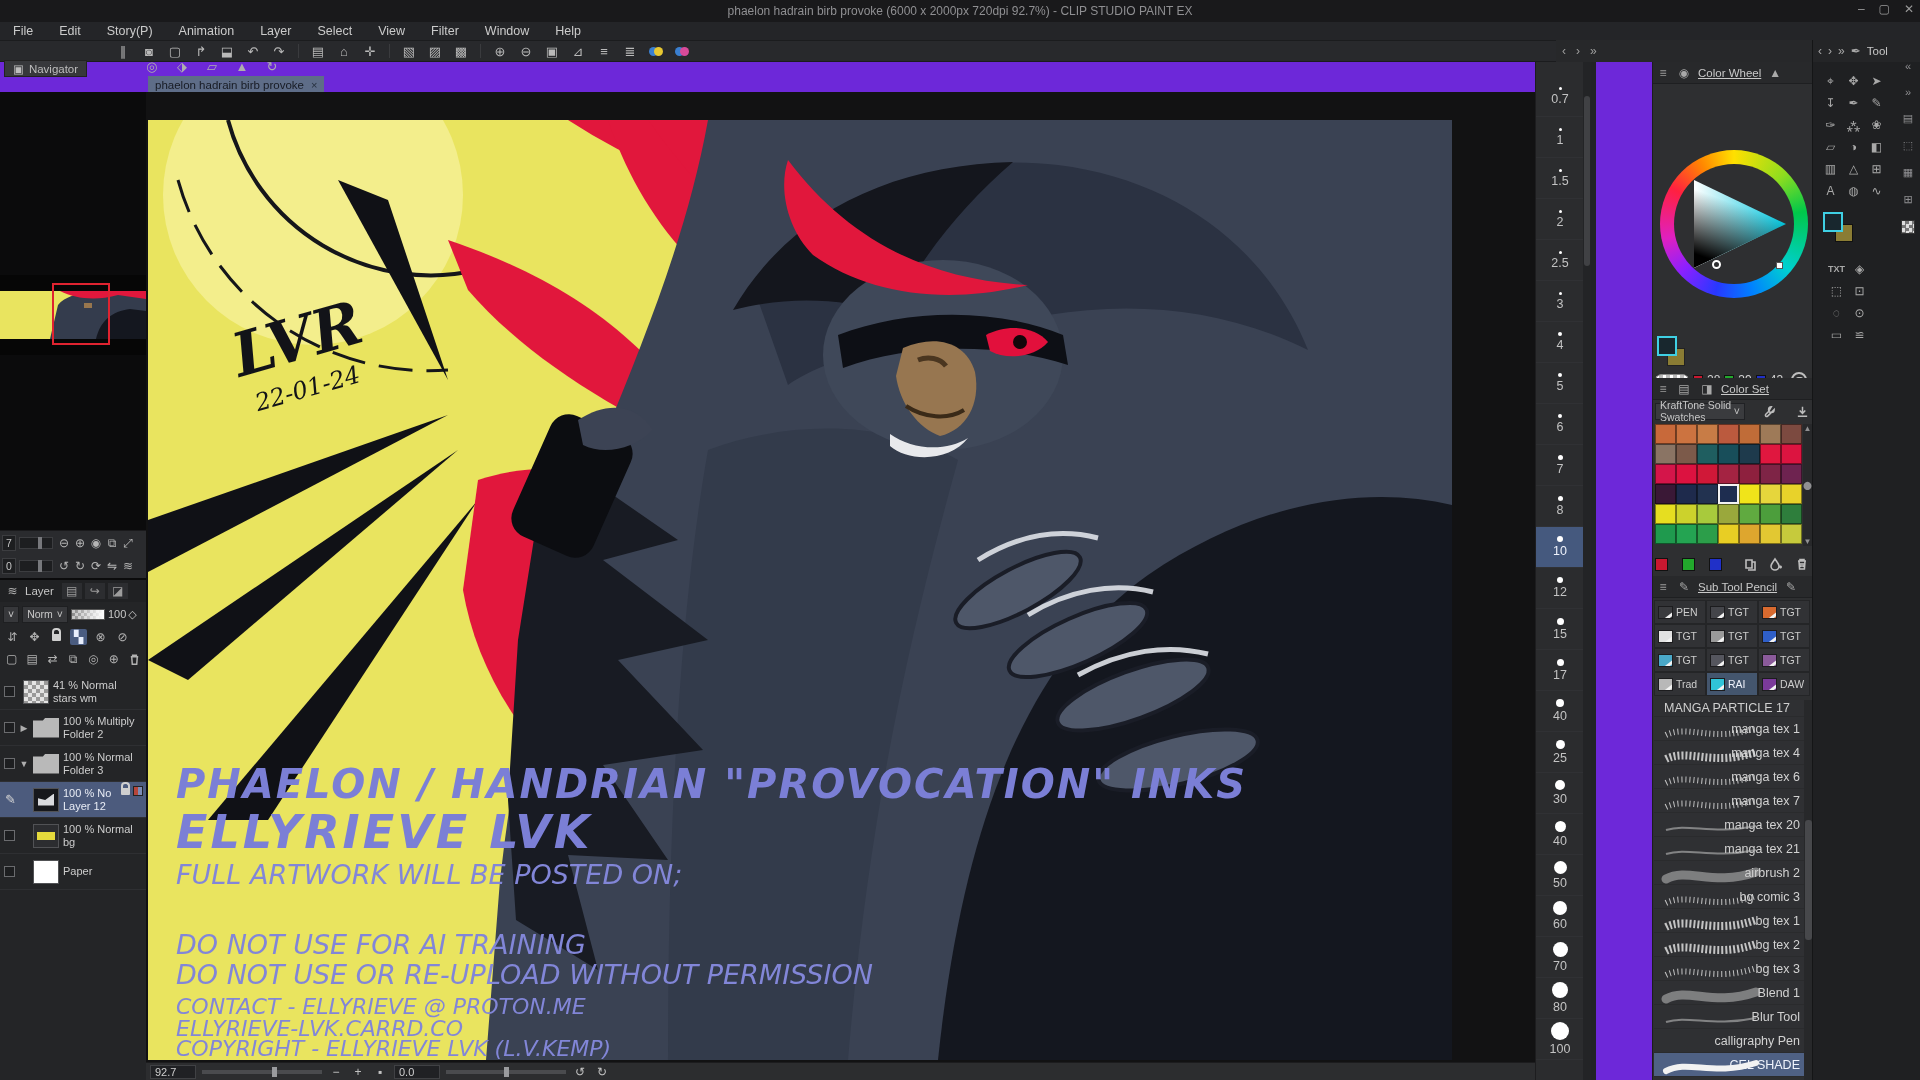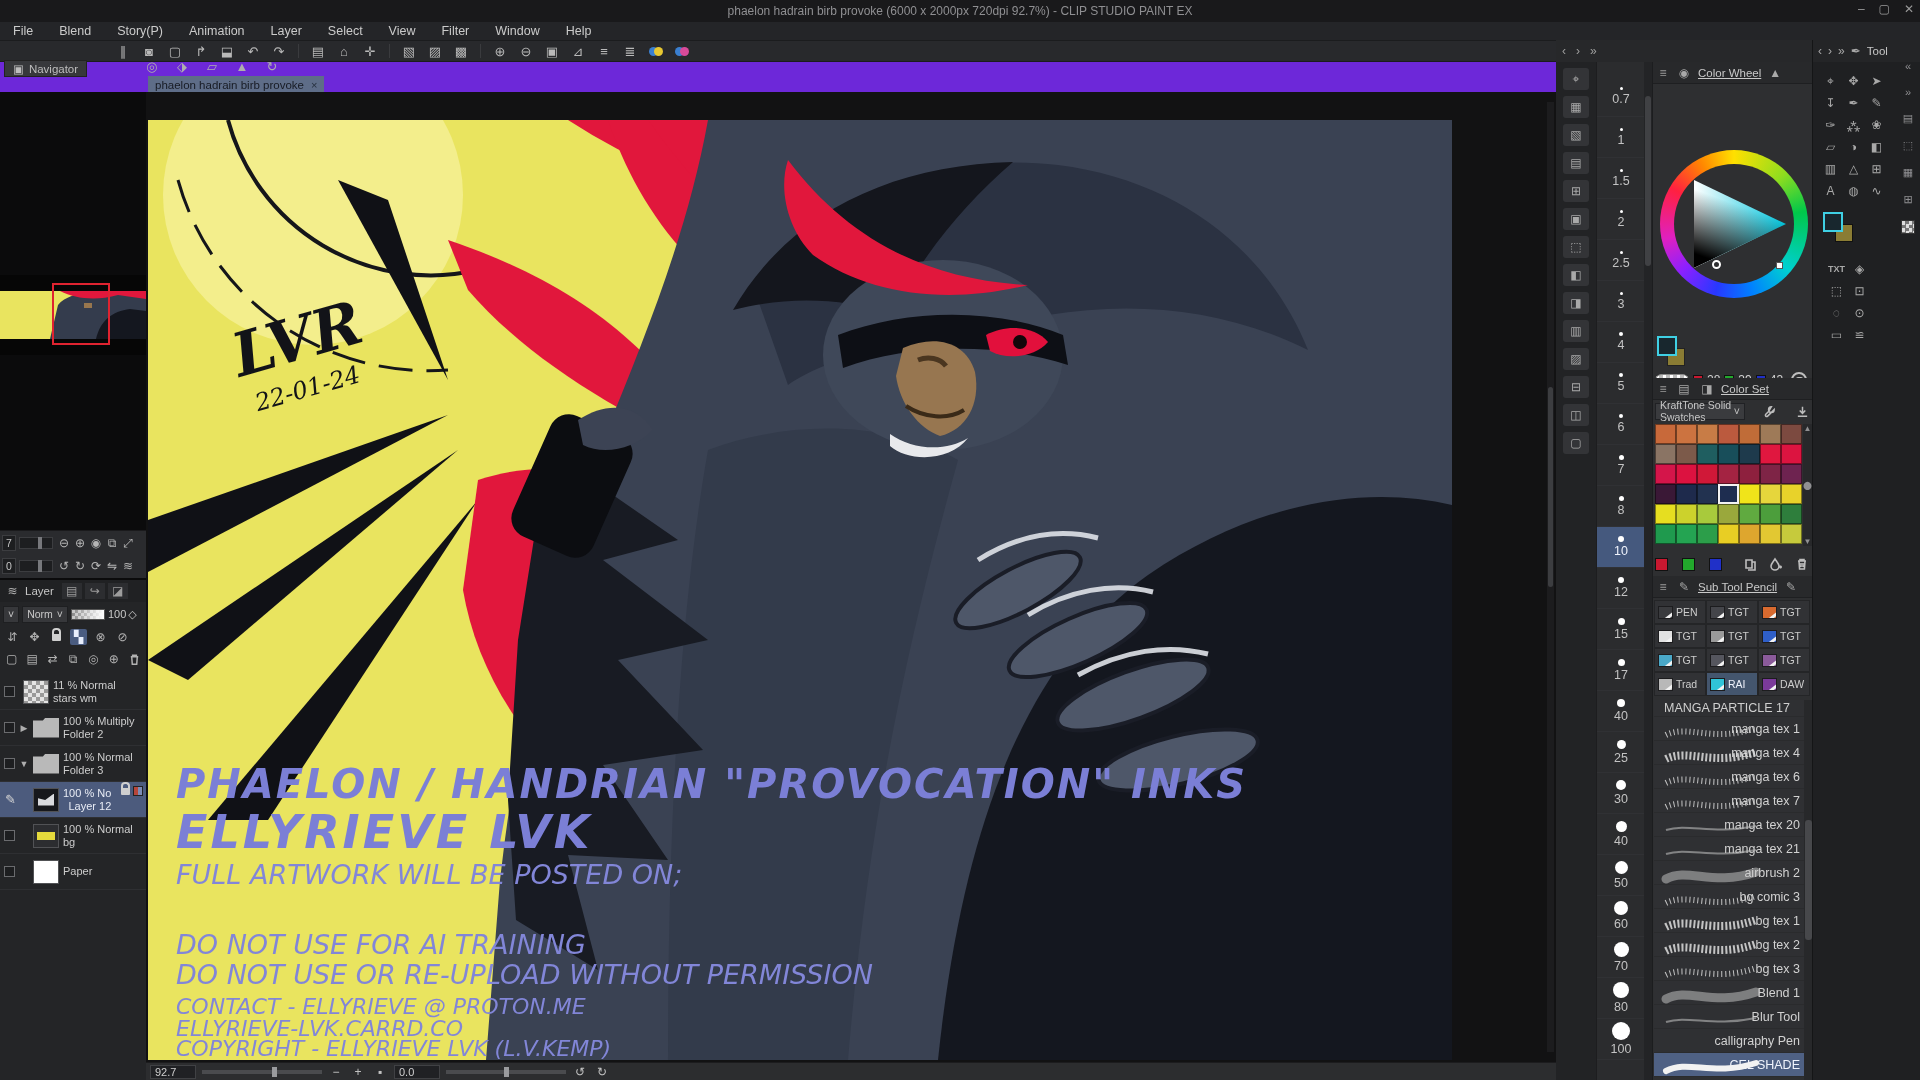--- a/index.html
+++ b/index.html
@@ -71,21 +71,21 @@
   .lr-pen { width:17px; color:#d5d5d5; font-size:13px; text-align:center; flex:none; }
   .lr-exp { width:10px; color:#aeaeae; font-size:9px; flex:none; text-align:center; }
   .lr-thumb { width:26px; height:24px; flex:none; margin:0 4px; border:1px solid #515255; background:#fff; position:relative; }
   .lr-thumb.checker { background:repeating-conic-gradient(#9a9a9a 0 25%, #e4e4e4 0 50%); background-size:8px 8px; }
   .lr-thumb.yellow { background:#2c2d30; } .lr-thumb.yellow::after { content:""; position:absolute; inset:7px 3px; background:#e5da3c; }
   .lr-thumb.image { background:#17181c; } .lr-thumb.image::after { content:""; position:absolute; inset:5px 4px; background:#d9dade; clip-path:polygon(0 100%,0 40%,45% 55%,100% 0,100% 100%); }
   .lr-thumb.paper { background:#fff; }
   .lr-folder { width:26px; height:20px; flex:none; margin:0 4px; position:relative; background:#b9b9b9;
                clip-path:polygon(0 15%, 38% 15%, 48% 0, 100% 0, 100% 100%, 0 100%); }
   .lr-txt { display:flex; flex-direction:column; line-height:13px; color:#cdcdcd; font-size:11px; min-width:0; }
-  .layer-row.sel .lr-txt { color:#e8ecf5;text-align:right; }
+  .layer-row.sel .lr-txt { color:#e8ecf5; }
   .lr-line1 { white-space:nowrap; }
   .lr-badges { position:absolute; right:3px; top:4px; display:flex; gap:3px; align-items:center; }
   .clipic { width:10px; height:10px; background:
       linear-gradient(90deg,#b8463a 50%,#7d8cb5 50%); border:1px solid #222; display:inline-block; }
 
   
   #canvas { position:absolute; left:146px; top:92px; width:1410px; height:970px; background:#121213; }
   #artwork { position:absolute; left:2px; top:28px; width:1304px; height:940px; }
   #canvscroll { position:absolute; right:2px; top:10px; width:7px; height:950px; background:#1c1c1e; }
   #canvscroll i { position:absolute; top:30%; left:1px; width:5px; height:200px; background:#3c3d40; border-radius:3px; }
@@ -99,21 +99,21 @@
   .st-track i { position:absolute; top:-3px; width:5px; height:10px; background:#9a9b9e; }
   .st-btn { width:16px; height:14px; display:flex; align-items:center; justify-content:center; color:#c2c2c2; font-size:12px; }
 
   
   #righttop { position:absolute; left:1556px; top:40px; width:364px; height:22px; background:#27282a;
               display:flex; align-items:center; justify-content:space-between; padding:0 6px; color:#9f9f9f; }
   #righttop .grp { display:flex; gap:10px; font-size:12px; }
   #midstrip { position:absolute; left:1556px; top:62px; width:40px; height:1018px; background:#222325; }
   #midstrip .ms-ic { width:26px; height:22px; margin:6px auto 0; background:#333437; border-radius:3px;
                      display:flex; align-items:center; justify-content:center; color:#a9a9a9; font-size:12px; }
-  #sizecol { position:absolute; left:1596px; top:62px; width:56px; height:1018px; background:#2b2c2e; border-left:1px solid #1d1d1f; }
+  #sizecol { position:absolute; left:1535px; top:62px; width:56px; height:1018px; background:#2b2c2e; border-left:1px solid #1d1d1f; }
   #sizescroll { position:absolute; right:0; top:0; width:8px; height:100%; background:#232426; }
   #sizescroll i { position:absolute; top:34px; left:1px; width:6px; height:170px; background:#404144; border-radius:3px; }
   #sizelist { position:absolute; left:0; top:14px; width:48px; }
   .size-cell { height:41px; display:flex; flex-direction:column; align-items:center; justify-content:center;
                gap:2px; color:#c3c3c3; font-size:12.5px; border-bottom:1px solid #303134; }
   .size-cell .dot { background:#fff; border-radius:50%; }
   .size-cell.sel { background:#45597e; color:#eef2fb; }
   #sizetoparrow { position:absolute; right:0; top:0; width:8px; height:12px; color:#8d8d8f; font-size:8px; text-align:center; }
 
   #rightpanels { position:absolute; left:1652px; top:62px; width:160px; height:1018px; background:#2e2f31; border-left:1px solid #1c1d1f; }
@@ -199,21 +199,21 @@
     <div id="wincontrols">
       <span>–</span>
       <span>▢</span>
       <span>✕</span>
     </div>
   </div>
 
   <div id="menubar">
     <div style="display:flex">
         <span class="menu-item">File</span>
-        <span class="menu-item">Blend</span>
+        <span class="menu-item">Edit</span>
         <span class="menu-item">Story(P)</span>
         <span class="menu-item">Animation</span>
         <span class="menu-item">Layer</span>
         <span class="menu-item">Select</span>
         <span class="menu-item">View</span>
         <span class="menu-item">Filter</span>
         <span class="menu-item">Window</span>
         <span class="menu-item">Help</span>
       </div>
   </div>
@@ -351,21 +351,21 @@
             <svg width="13" height="13" viewBox="0 0 14 14" style="stroke:#b2b2b2;fill:none;stroke-width:1.6">
               <path d="M3,4 H11 M5,4 V2.5 H9 V4 M4,4 L4.6,12 H9.4 L10,4"></path>
             </svg>
           </span>
         </div>
       <div id="layerlist">
           <div class="layer-row">
             <span class="lr-check"></span>
             <span class="lr-thumb checker"></span>
             <span class="lr-txt">
-              <span class="lr-line1">11 % Normal</span>
+              <span class="lr-line1">41 % Normal</span>
               <span class="lr-line2">stars wm</span>
             </span>
           </div>
           <div class="layer-row">
             <span class="lr-check"></span>
             <span class="lr-exp">▶</span>
             <span class="lr-folder"></span>
             <span class="lr-txt">
               <span class="lr-line1">100 % Multiply</span>
               <span class="lr-line2">Folder 2</span>

